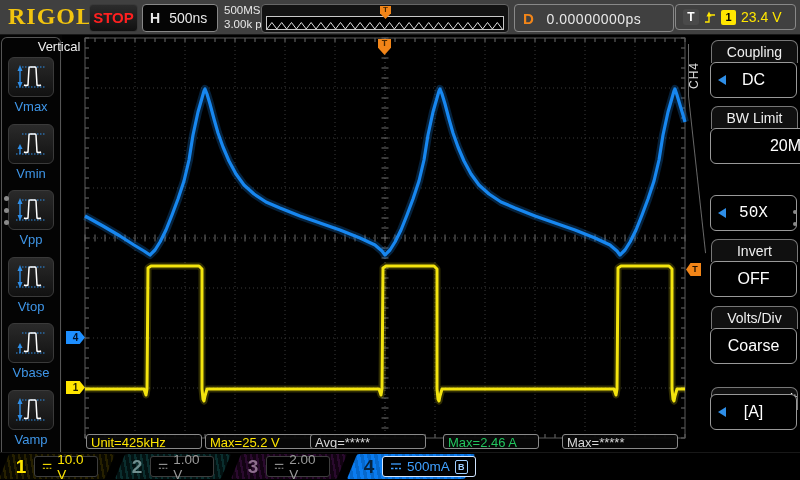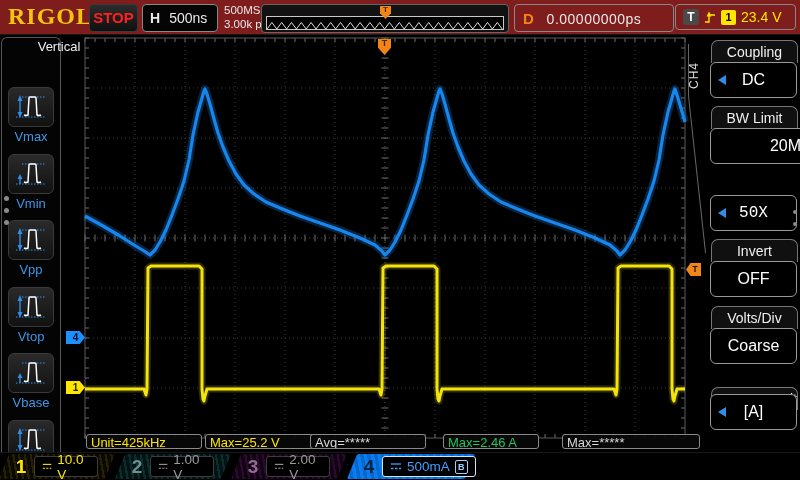--- a/index.html
+++ b/index.html
@@ -9,21 +9,21 @@
   .grid{stroke:#3a3a3a;stroke-dasharray:1 3;}
   .axis{stroke:#4c4c4c;stroke-dasharray:1 3;}
   .tick{stroke:#6e6e6e;stroke-width:1;}
   .gborder{stroke:#5a5a5a;fill:none;}
   .tr1{stroke:#f3e40e;stroke-width:3;fill:none;stroke-linejoin:round;}
   .glow1{stroke:#f3e40e;opacity:.2;stroke-width:7;fill:none;stroke-linejoin:round;}
   .tr4{stroke:#1787f0;stroke-width:3.2;fill:none;stroke-linejoin:round;}
   .glow4{stroke:#1787f0;opacity:.25;stroke-width:8;fill:none;stroke-linejoin:round;}
 
   
-  #topbar{position:absolute;left:0;top:0;width:800px;height:34px;background:#7f1d1d;z-index:3;border-bottom:1px solid #181818;}
+  #topbar{position:absolute;left:0;top:0;width:800px;height:34px;background:#404040;z-index:3;border-bottom:1px solid #181818;}
   #logo{position:absolute;left:8px;top:3px;font-family:"Liberation Serif","DejaVu Serif",serif;
     font-weight:bold;font-size:24px;letter-spacing:1px;color:#f2c40f;}
   #stopbtn{position:absolute;left:89px;top:4px;width:47px;height:26px;border-radius:4px;
     background:linear-gradient(#2c2c2c,#101010);border:1px solid #3a3a3a;
     color:#ff2020;font-weight:bold;font-size:15px;text-align:center;line-height:26px;}
   #hbox{position:absolute;left:142px;top:4px;width:74px;height:26px;border:1px solid #888;border-radius:4px;
     background:#050505;display:flex;align-items:center;}
   #hbox .h{font-weight:bold;font-size:14px;margin-left:7px;}
   #hbox .tb{font-size:14px;margin-left:9px;}
   #rate{position:absolute;left:224px;top:3px;font-size:11.5px;line-height:1.25;color:#e8e8e8;}
@@ -41,21 +41,21 @@
     font-weight:bold;font-size:12px;text-align:center;line-height:16px;}
   #tbox .chbadge{width:15px;height:15px;background:#ffe600;color:#000;border-radius:2px;
     font-weight:bold;font-size:11px;text-align:center;line-height:15px;}
   #tbox .lvl{color:#ffe600;font-size:14px;}
 
   
   #leftmenu{position:absolute;left:0;top:35px;width:62px;height:420px;background:#040404;z-index:3;}
   #leftmenu .frame{position:absolute;left:1px;top:2px;width:58px;height:415px;border:1px solid #555;
     border-bottom:none;border-radius:6px 6px 0 0;pointer-events:none;}
   #lefttitle{position:absolute;left:0;top:4px;width:62px;text-align:center;font-size:13px;color:#f0f0f0;margin-left:28px;}
-  .litem{position:absolute;left:6px;width:50px;text-align:center;margin-top:30px;}
+  .litem{position:absolute;left:6px;width:50px;text-align:center;}
   .licon{width:44px;height:38px;margin:0 auto;background:linear-gradient(#2a2a2a,#111);
     border:1px solid #3a3a3a;border-radius:6px;display:flex;align-items:center;justify-content:center;}
   .llabel{margin-top:2px;font-size:13px;color:#3f96e8;}
   .pagedot{position:absolute;width:5px;height:5px;border-radius:50%;background:#8a8a8a;z-index:3;}
 
   
   #rightmenu{position:absolute;left:706px;top:35px;width:94px;height:420px;background:#000;z-index:3;}
   .rlabel{position:absolute;left:5px;width:85px;height:22px;border:1px solid #777;border-bottom:none;
     border-radius:7px 7px 0 0;background:#101010;color:#f0f0f0;font-size:14px;text-align:center;line-height:22px;}
   .rvalue{position:absolute;left:4px;width:85px;height:34px;border:1px solid #999;border-radius:6px;
@@ -567,21 +567,21 @@
       <div class="rvalue" style="top: 359px;">[A]<span class="rarrow"></span></div>
     </div>
   <div class="pagedot" style="left:793px;top:210px;width:4px;height:4px"></div>
   <div class="pagedot" style="left:793px;top:222px;width:4px;height:4px"></div>
 
   <div id="measurerow">
       <div class="mslot" style="left: 86px; width: 116px; color: rgb(255, 230, 0);">Unit=425kHz</div>
       <div class="mslot" style="left: 205px; width: 116px; color: rgb(255, 230, 0);">Max=25.2 V</div>
       <div class="mslot" style="left: 310px; width: 116px; color: rgb(216, 216, 216);">Avg=*****</div>
       <div class="mslot" style="left: 443px; width: 96px; color: #22c55e;">Max=2.46 A</div>
-      <div class="mslot" style="left: 562px; width: 138px; color: rgb(216, 216, 216);">Max=*****</div>
+      <div class="mslot" style="left: 562px; width: 116px; color: rgb(216, 216, 216);">Max=*****</div>
     </div>
 
   <div id="bottombar">
     <div id="channels">
         <div class="chblk" style="left: 4px; width: 106px; background: repeating-linear-gradient(60deg, rgb(38, 32, 0) 0px, rgb(38, 32, 0) 2px, rgb(10, 9, 0) 2px, rgb(10, 9, 0) 5px);">
           <span class="chnum" style="color:#ffe600">1</span>
           <span class="valbox" style="border-color:#3d3d3d;color:#ffe600">
             <svg width="12" height="9" viewBox="0 0 12 9">
               <line x1="1" y1="2" x2="11" y2="2" stroke="#ffe600" stroke-width="1.3"></line>
               <line x1="1" y1="6.5" x2="11" y2="6.5" stroke="#ffe600" stroke-width="1.3" stroke-dasharray="2.5 1.5"></line>

